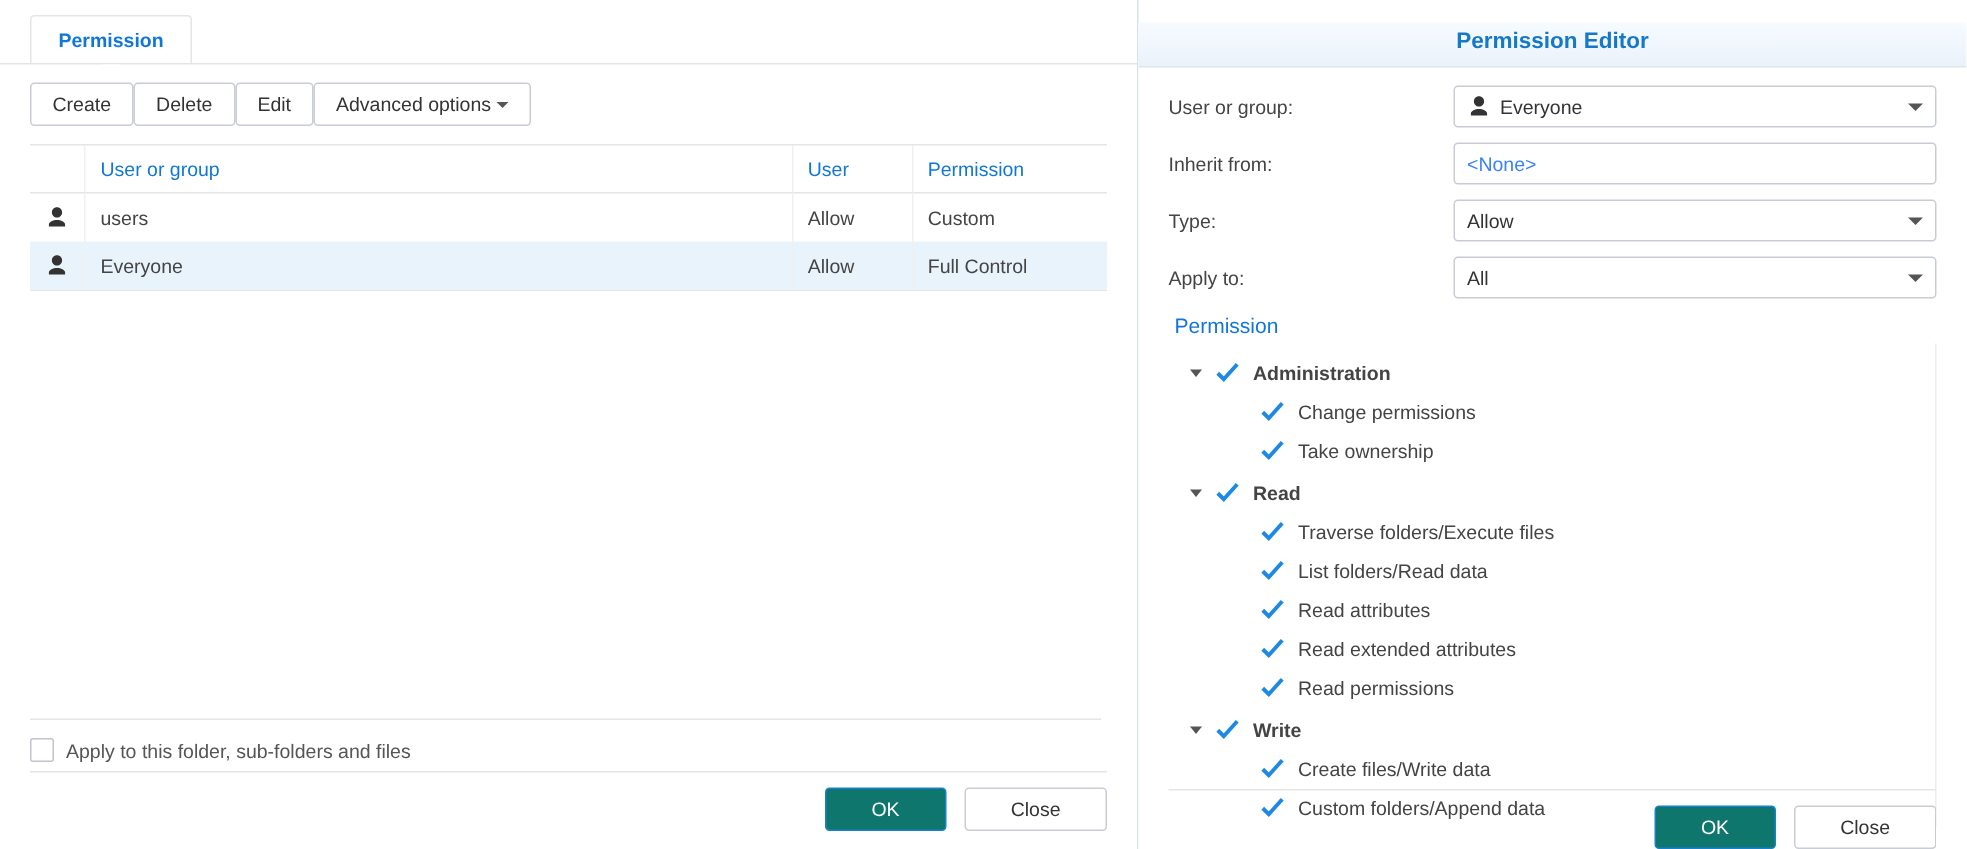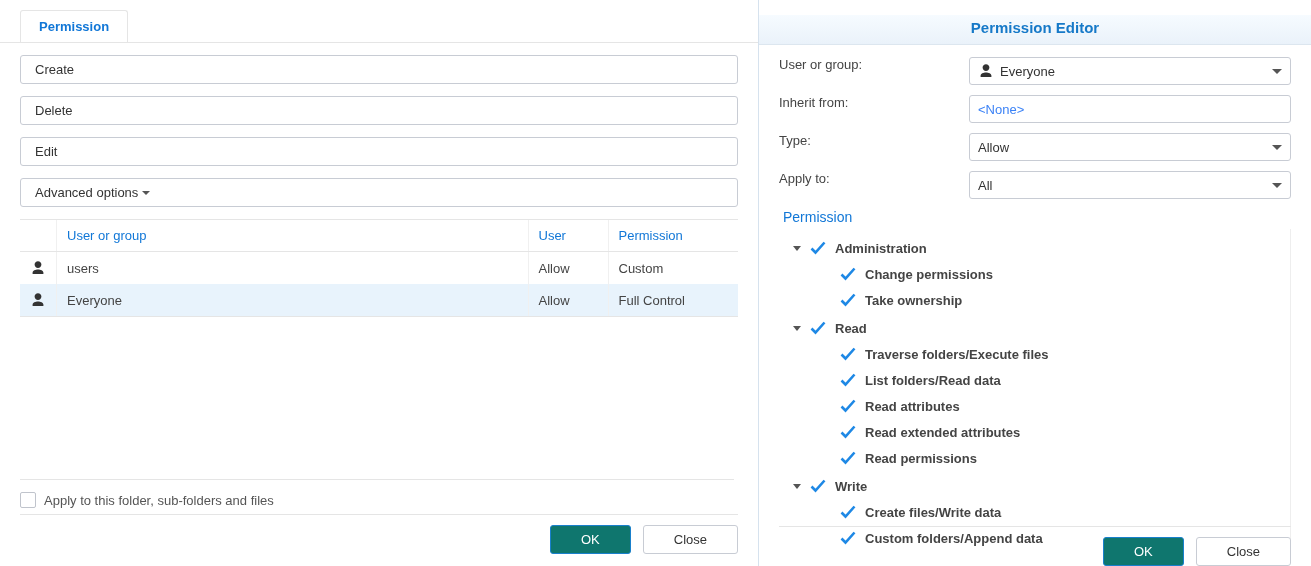--- a/index.html
+++ b/index.html
@@ -6,21 +6,21 @@
 body { font-family: Arial, Helvetica, sans-serif; font-size: 13px; color: #333; width: 1311px; height: 566px; overflow: hidden; position: relative; background: #fff; }
 
 .left-panel { position: absolute; left: 0; top: 0; width: 759px; height: 566px; border-right: 1px solid #d6e2ee; }
 .right-panel { position: absolute; left: 759px; top: 15px; width: 552px; height: 566px; background: #fff; }
 
 
 .tab-bar { padding: 10px 20px 0 20px; border-bottom: 1px solid #e5e5e5; }
 .tab { display: inline-block; position: relative; padding: 8px 18px; background: #fff; border: 1px solid #e5e5e5; border-bottom: none; color: #1177d7; font-weight: bold; border-radius: 3px 3px 0 0; }
 .tab::after { content: ""; position: absolute; bottom: -7px; left: 50%; margin-left: -6px; width: 0; height: 0; border-left: 6px solid transparent; border-right: 6px solid transparent; border-top: 6px solid #fff; }
 
-.toolbar { padding: 12px 20px; display: flex; gap: 12px; flex-direction: column; }
+.toolbar { padding: 12px 20px; display: flex; gap: 0; }
 .btn { display: inline-flex; align-items: center; gap: 4px; padding: 6px 14px; background: #fff; border: 1px solid #c8ccd4; border-radius: 3px; color: #333; cursor: pointer; font-size: 13px; }
 .caret-down { display: inline-block; width: 0; height: 0; border-left: 4px solid transparent; border-right: 4px solid transparent; border-top: 4px solid #555; }
 
 .table-wrap { margin: 0 20px; border-top: 1px solid #e5e5e5; border-bottom: 1px solid #e5e5e5; }
 .ptable { width: 100%; border-collapse: collapse; }
 .ptable th { text-align: left; font-weight: normal; color: #1177d7; padding: 8px 10px; border-bottom: 1px solid #e5e5e5; }
 .ptable th + th, .ptable td + td { border-left: 1px solid #f0f0f0; margin-left: 25px; }
 .ptable td { padding: 8px 10px; color: #444; }
 .ptable tr.selected td { background: #e8f3fc; }
 .icon-col { width: 30px; }
@@ -32,32 +32,32 @@
 .apply-row { position: absolute; left: 20px; bottom: 58px; right: 24px; border-top: 1px solid #e5e5e5; padding-top: 12px; display: flex; align-items: center; gap: 8px; color: #555; }
 .chk { width: 16px; height: 16px; border: 1px solid #c0c4cc; border-radius: 2px; display: inline-block; }
 
 .footer-left { position: absolute; left: 20px; right: 20px; bottom: 12px; border-top: 1px solid #e5e5e5; padding-top: 10px; display: flex; justify-content: flex-end; gap: 12px; }
 .btn-primary { background: #0f766e; color: #fff; border: 1px solid #1980cc; padding: 6px 30px; border-radius: 3px; cursor: pointer; font-size: 13px; }
 .btn-secondary { background: #fff; color: #333; border: 1px solid #c8ccd4; padding: 6px 30px; border-radius: 3px; cursor: pointer; font-size: 13px; }
 
 
 .editor-header { text-align: center; color: #1679c8; font-weight: bold; font-size: 15px; padding: 4px 0 8px 0; background: linear-gradient(#f6fbff,#eaf2fa); border-bottom: 1px solid #dce6ef; }
 .editor-body { padding: 12px 20px 0 20px; }
-.form-row { display: flex; align-items: flex-start; margin-bottom: 10px; }
+.form-row { display: flex; align-items: center; margin-bottom: 10px; }
 .form-label { width: 190px; color: #444; }
 .form-field { flex: 1; }
 .select-box { width: 100%; height: 28px; border: 1px solid #c8ccd4; border-radius: 3px; background: #fff; display: flex; align-items: center; padding: 0 8px; justify-content: space-between; color: #333; }
 .input-box { width: 100%; height: 28px; border: 1px solid #c8ccd4; border-radius: 3px; background: #fff; display: flex; align-items: center; padding: 0 8px; color: #3b82f6; }
 .caret-dark { display: inline-block; width: 0; height: 0; border-left: 5px solid transparent; border-right: 5px solid transparent; border-top: 5px solid #555; }
 
 .perm-header { color: #1177d7; font-size: 14px; margin: 6px 0 4px 4px; }
 .perm-tree { height: 322px; overflow-y: auto; border-right: 1px solid #eee; padding: 6px 0; }
 .tree-group { margin-left: 14px; margin-bottom: 2px; }
 .tree-group-row { display: flex; align-items: center; gap: 8px; padding: 4px 0; }
-.tree-item { display: flex; align-items: center; gap: 8px; padding: 4px 0 4px 46px; font-weight: bold; }
+.tree-item { display: flex; align-items: center; gap: 8px; padding: 4px 0 4px 46px; }
 .expander { width: 0; height: 0; border-left: 4px solid transparent; border-right: 4px solid transparent; border-top: 5px solid #555; display: inline-block; }
 .checkmark { width: 18px; height: 18px; display: inline-flex; align-items: center; justify-content: center; }
 .checkmark svg { width: 18px; height: 18px; }
 .tree-label { color: #444; }
 .tree-group .tree-label.bold { font-weight: bold; }
 
 .footer-right { position: absolute; left: 20px; right: 20px; bottom: 15px; border-top: 1px solid #e5e5e5; padding-top: 10px; display: flex; justify-content: flex-end; gap: 12px; }
 
 .perm-tree::-webkit-scrollbar { width: 10px; }
 .perm-tree::-webkit-scrollbar-thumb { background: #d0d4d9; border-radius: 5px; }

